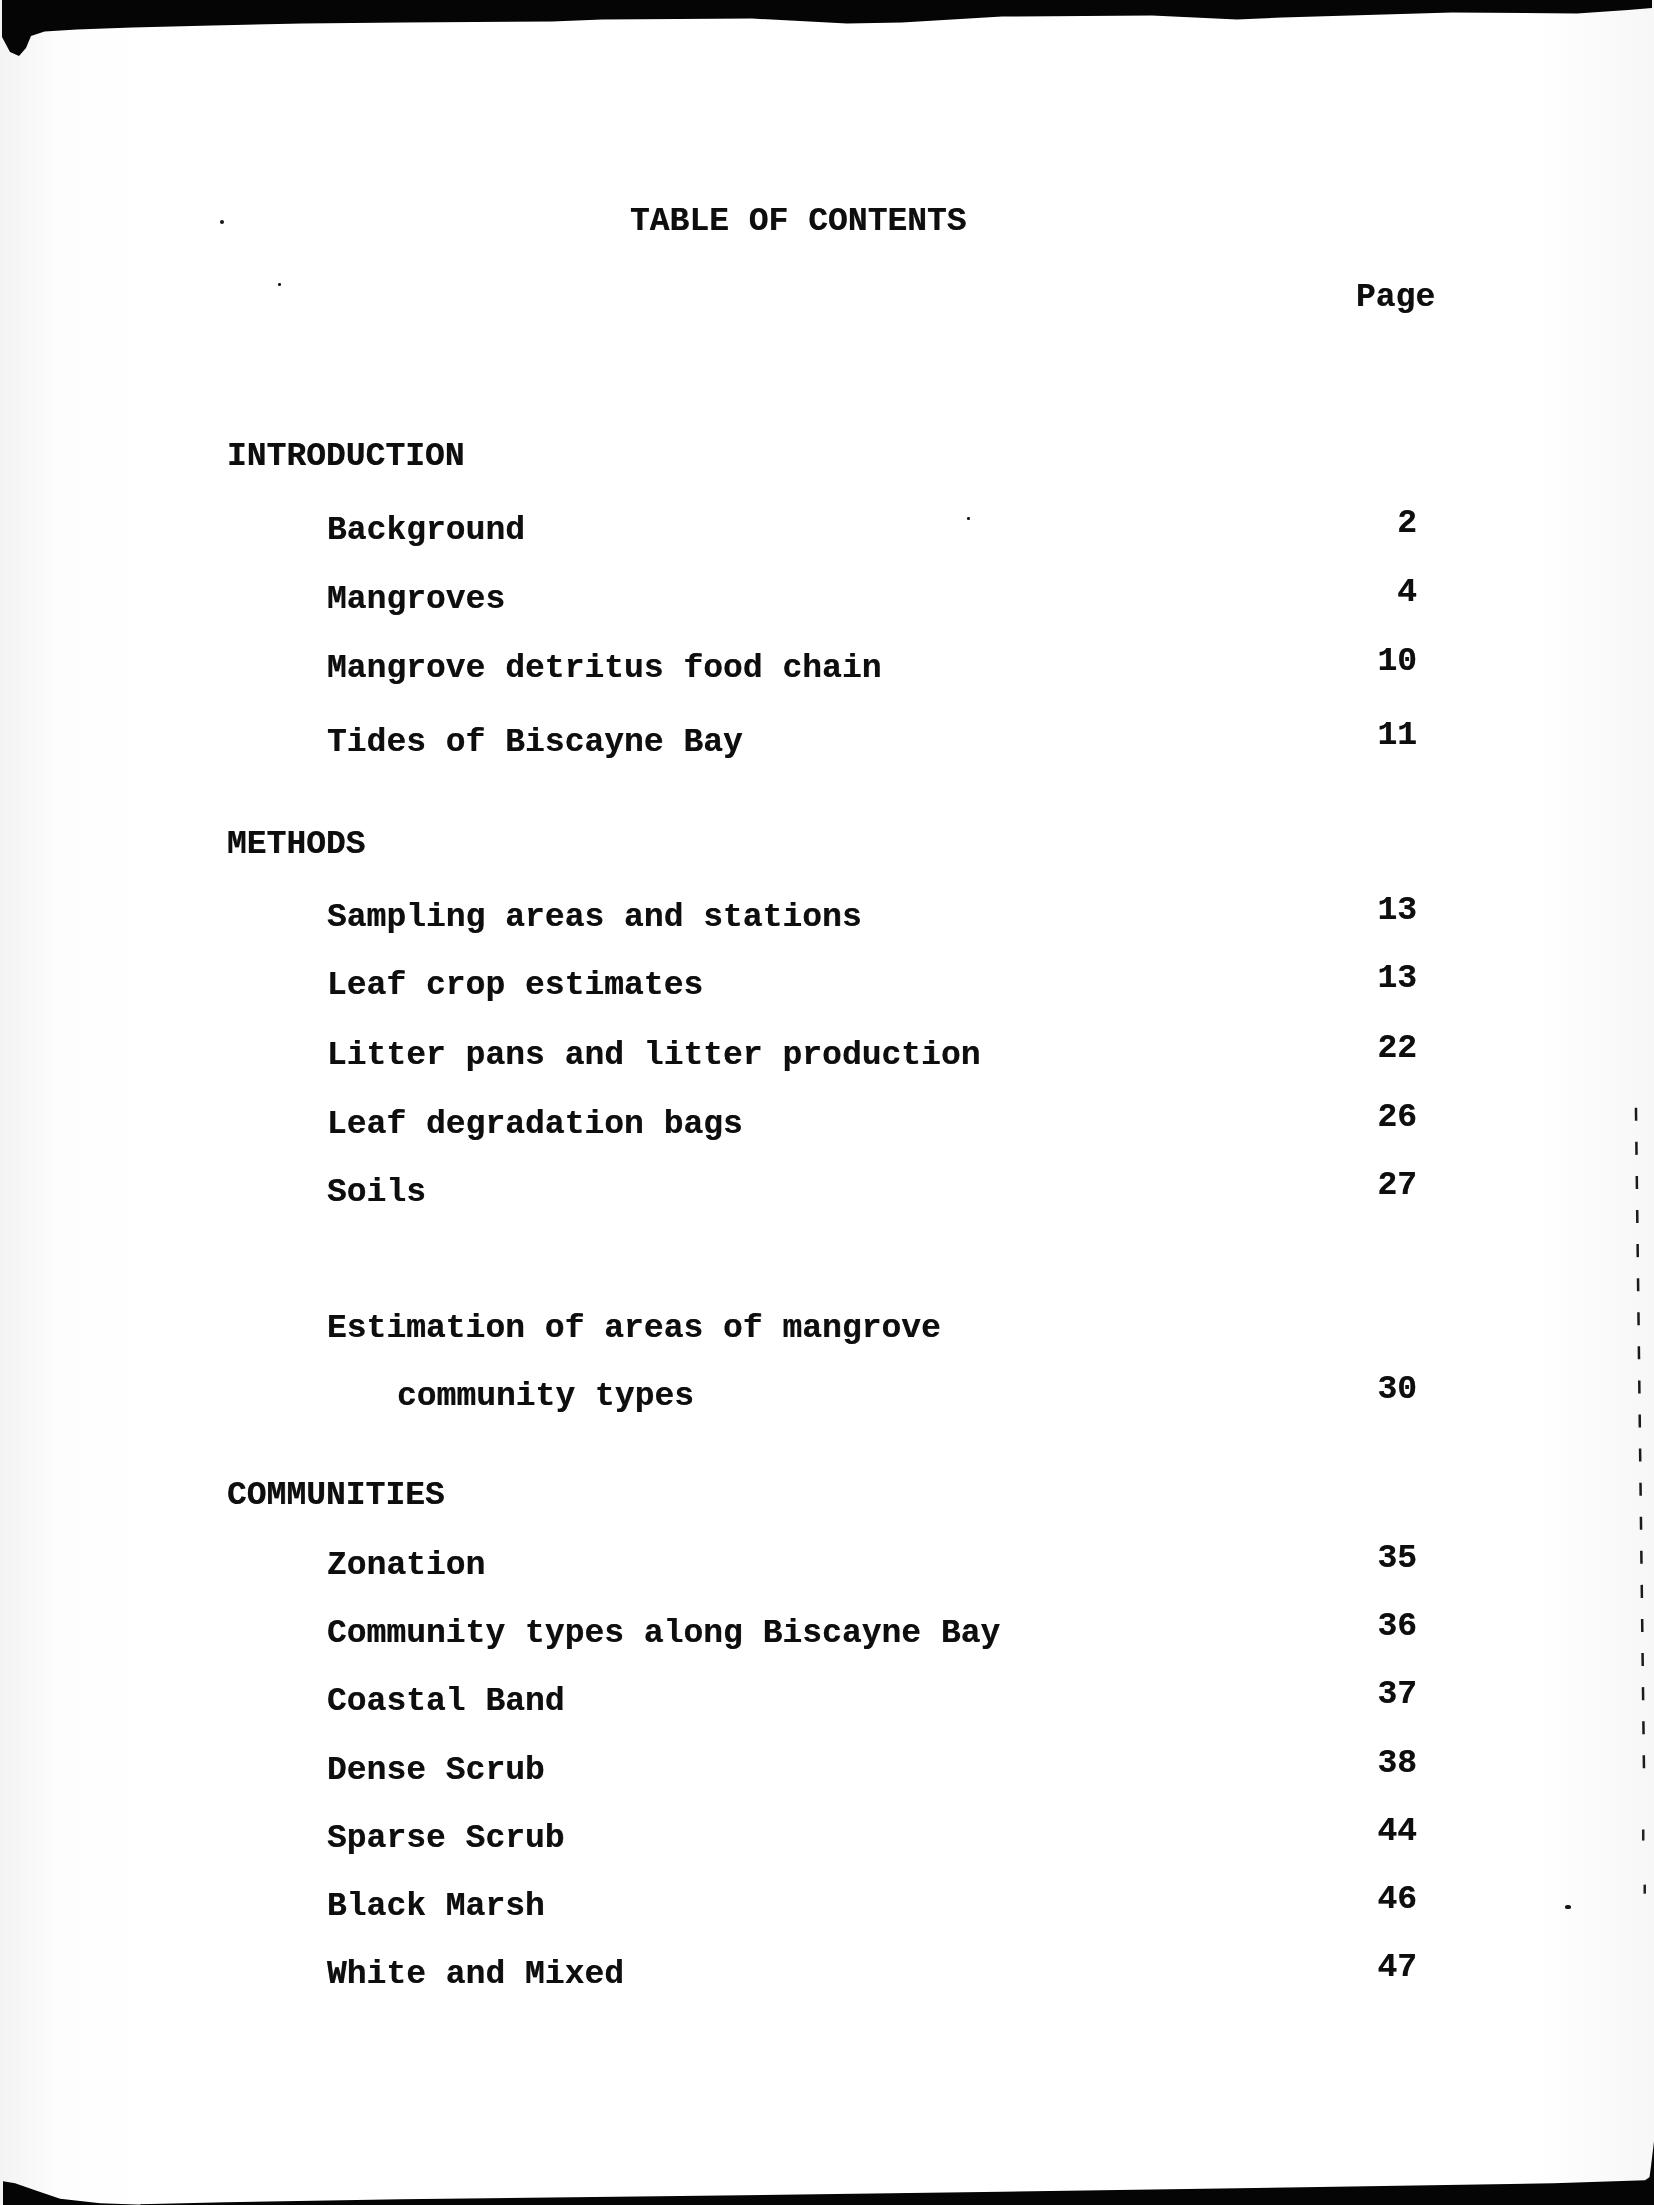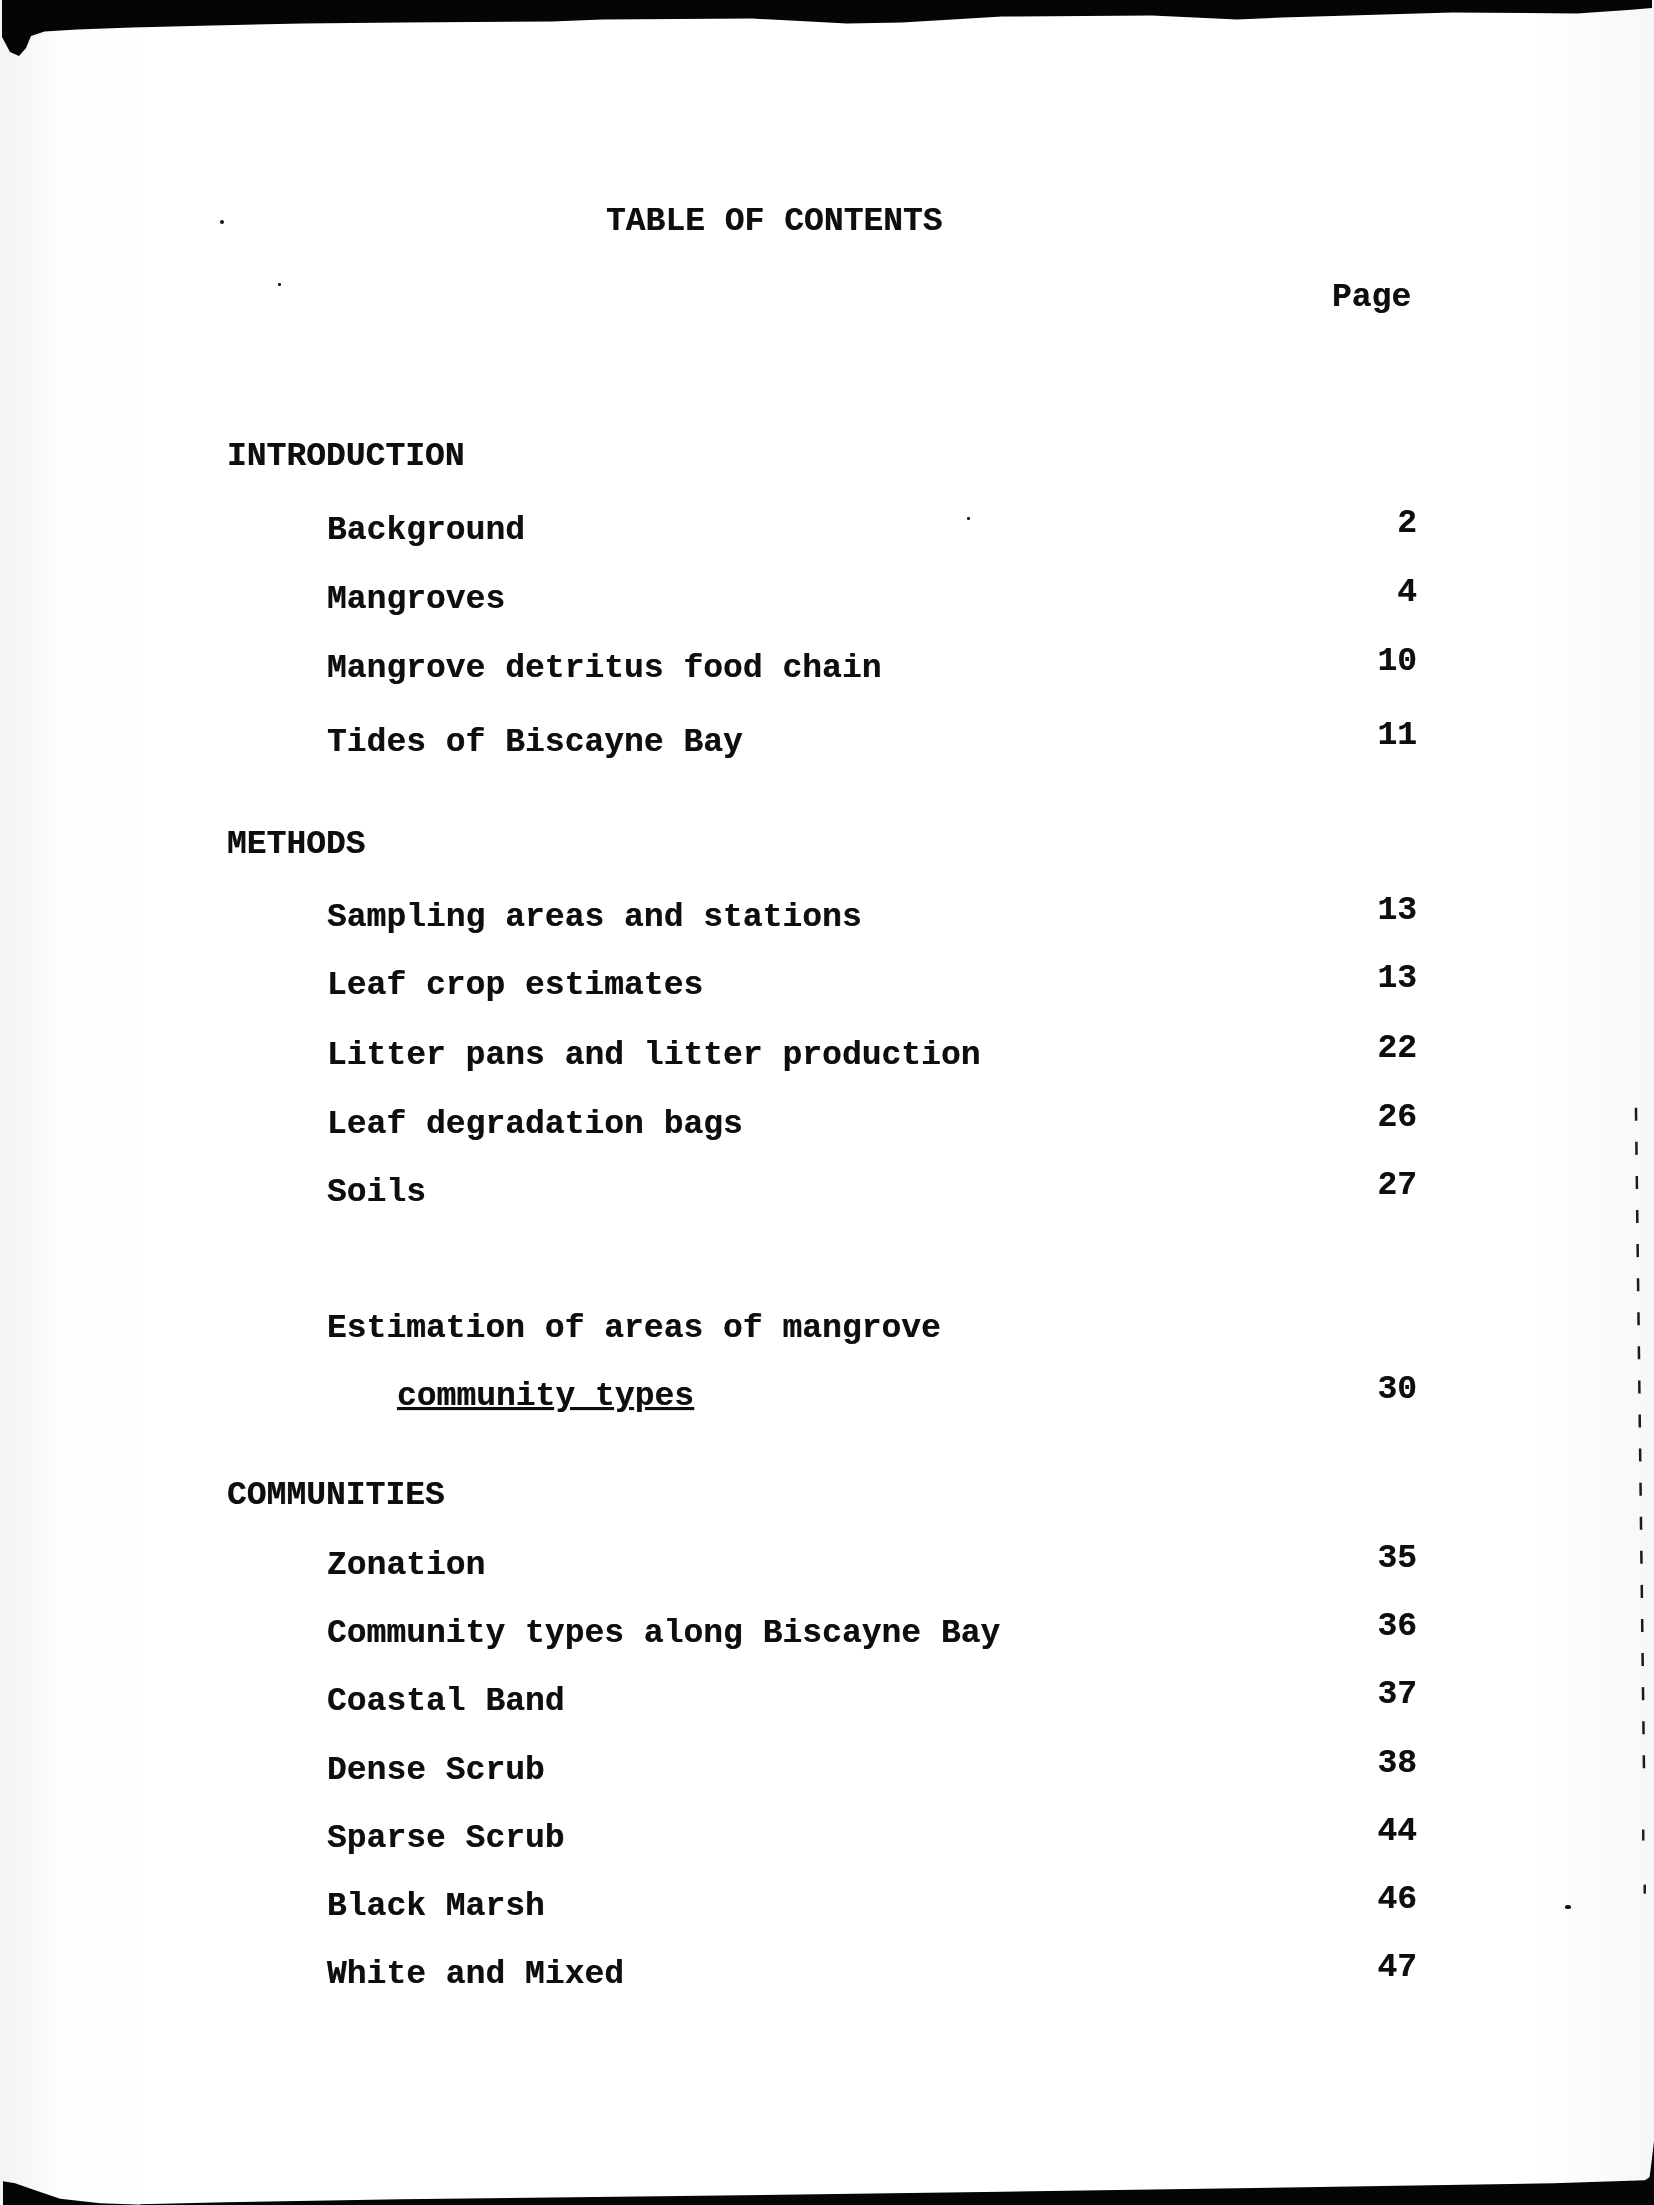--- a/index.html
+++ b/index.html
@@ -11,27 +11,28 @@
     font-family:"Liberation Mono","DejaVu Sans Mono",monospace;
     font-weight:700;
     font-size:33px;
     line-height:40px;
     color:#0e0e0e;
   }
   .txt{
     position:absolute;
     white-space:pre;
     text-shadow:0.3px 0.3px 0 rgba(10,10,10,0.45), -0.2px 0 0 rgba(10,10,10,0.25);
+    margin-left:24px;
   }
   .row{position:absolute;left:0;width:1654px;height:41px;}
   .row .lbl{position:absolute;top:0;white-space:pre;
     text-shadow:0.3px 0.3px 0 rgba(10,10,10,0.45), -0.2px 0 0 rgba(10,10,10,0.25);}
   .row.hdr  .lbl{left:227px;}
   .row.sub  .lbl{left:327px;}
-  .row.wrapline .lbl{left:397px;text-decoration:underline;}
+  .row.wrapline .lbl{left:397px;}
   .row .num{position:absolute;top:-7.5px;right:237px;white-space:pre;
     text-shadow:0.3px 0.3px 0 rgba(10,10,10,0.45), -0.2px 0 0 rgba(10,10,10,0.25);}
   .artifact{position:absolute;left:0;}
   .speck{position:absolute;background:#161616;border-radius:50%;}
 </style>
 </head>
 <body>
 
 <div class="stage">
 

